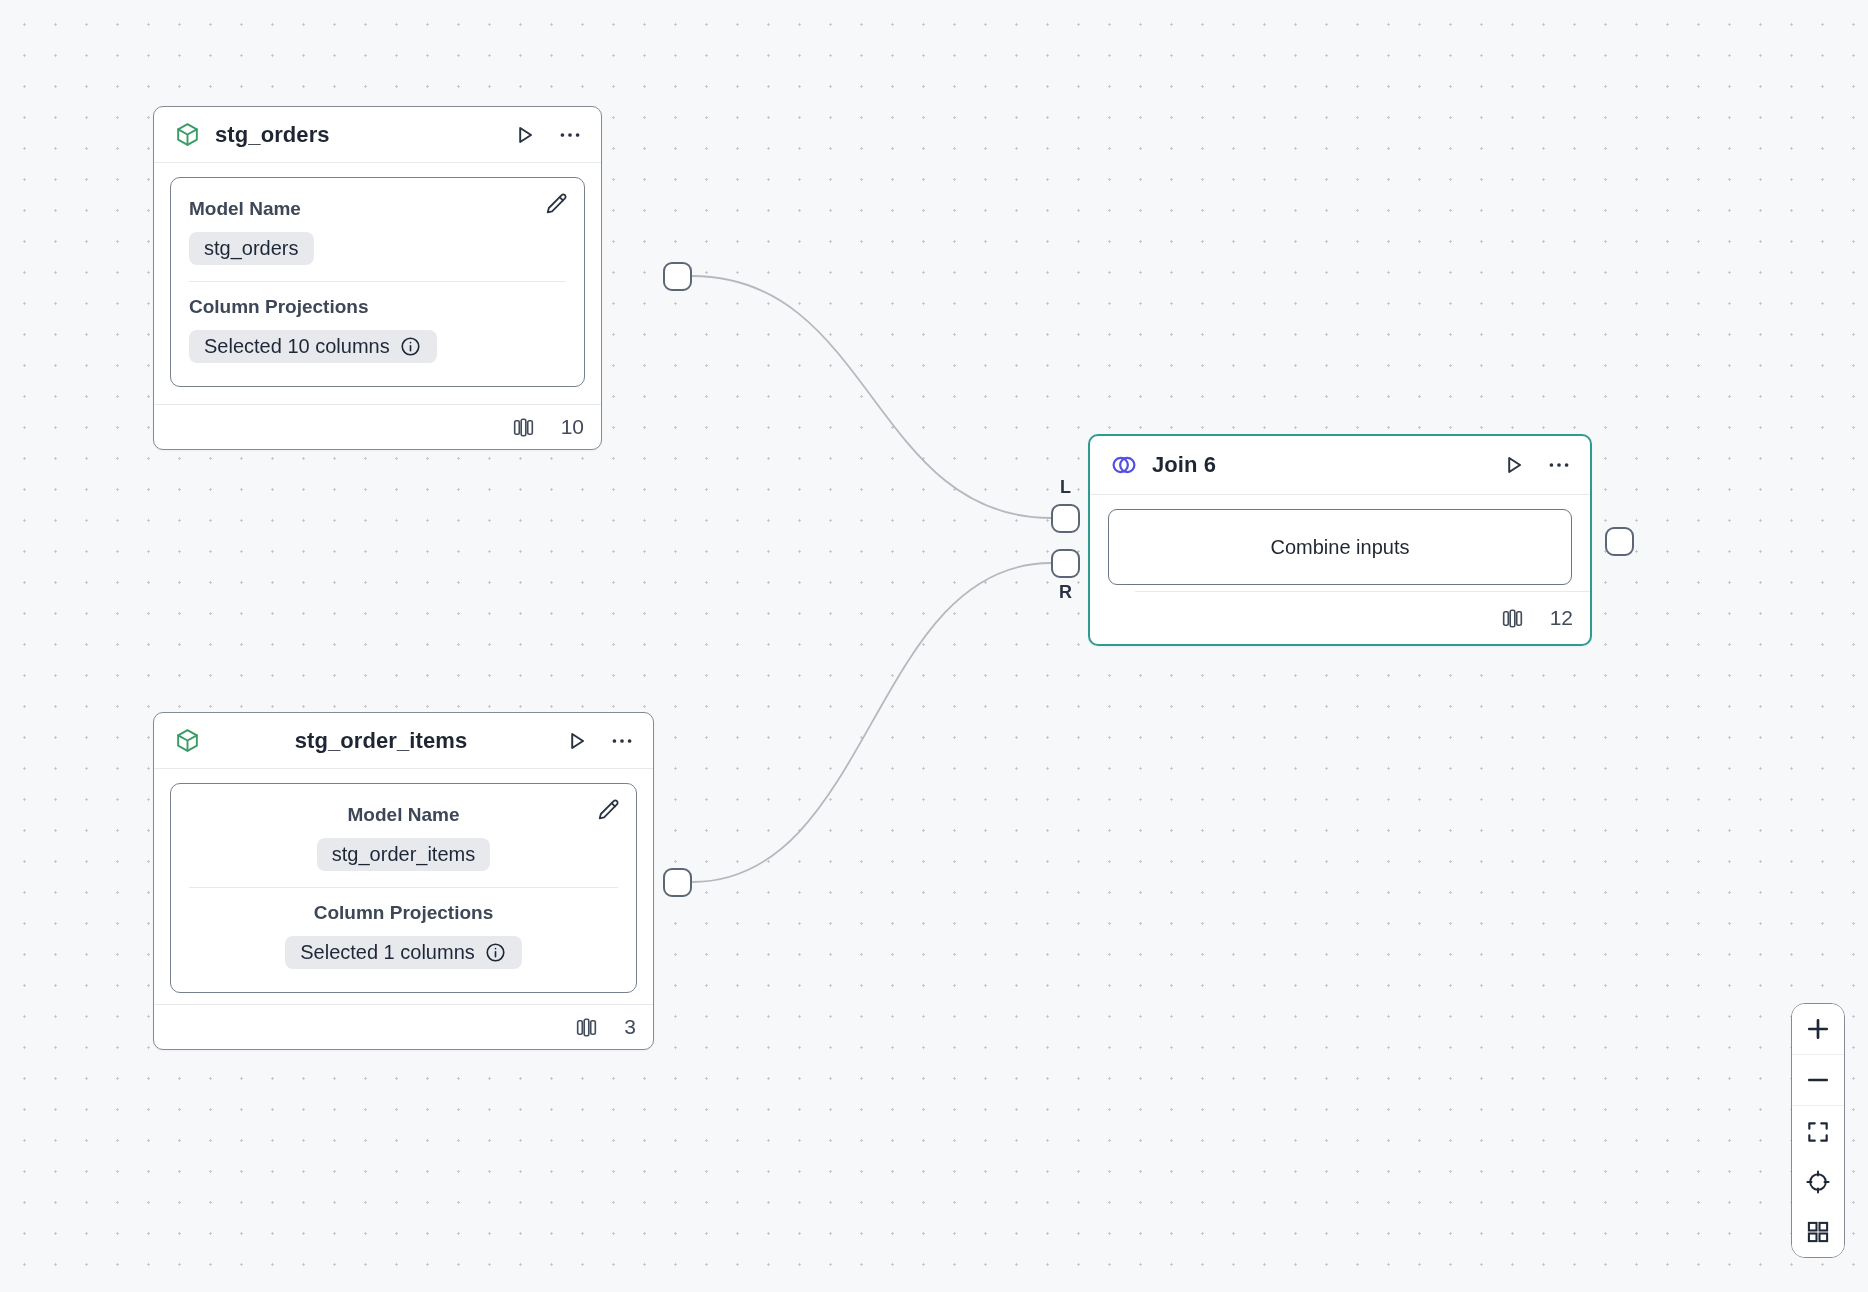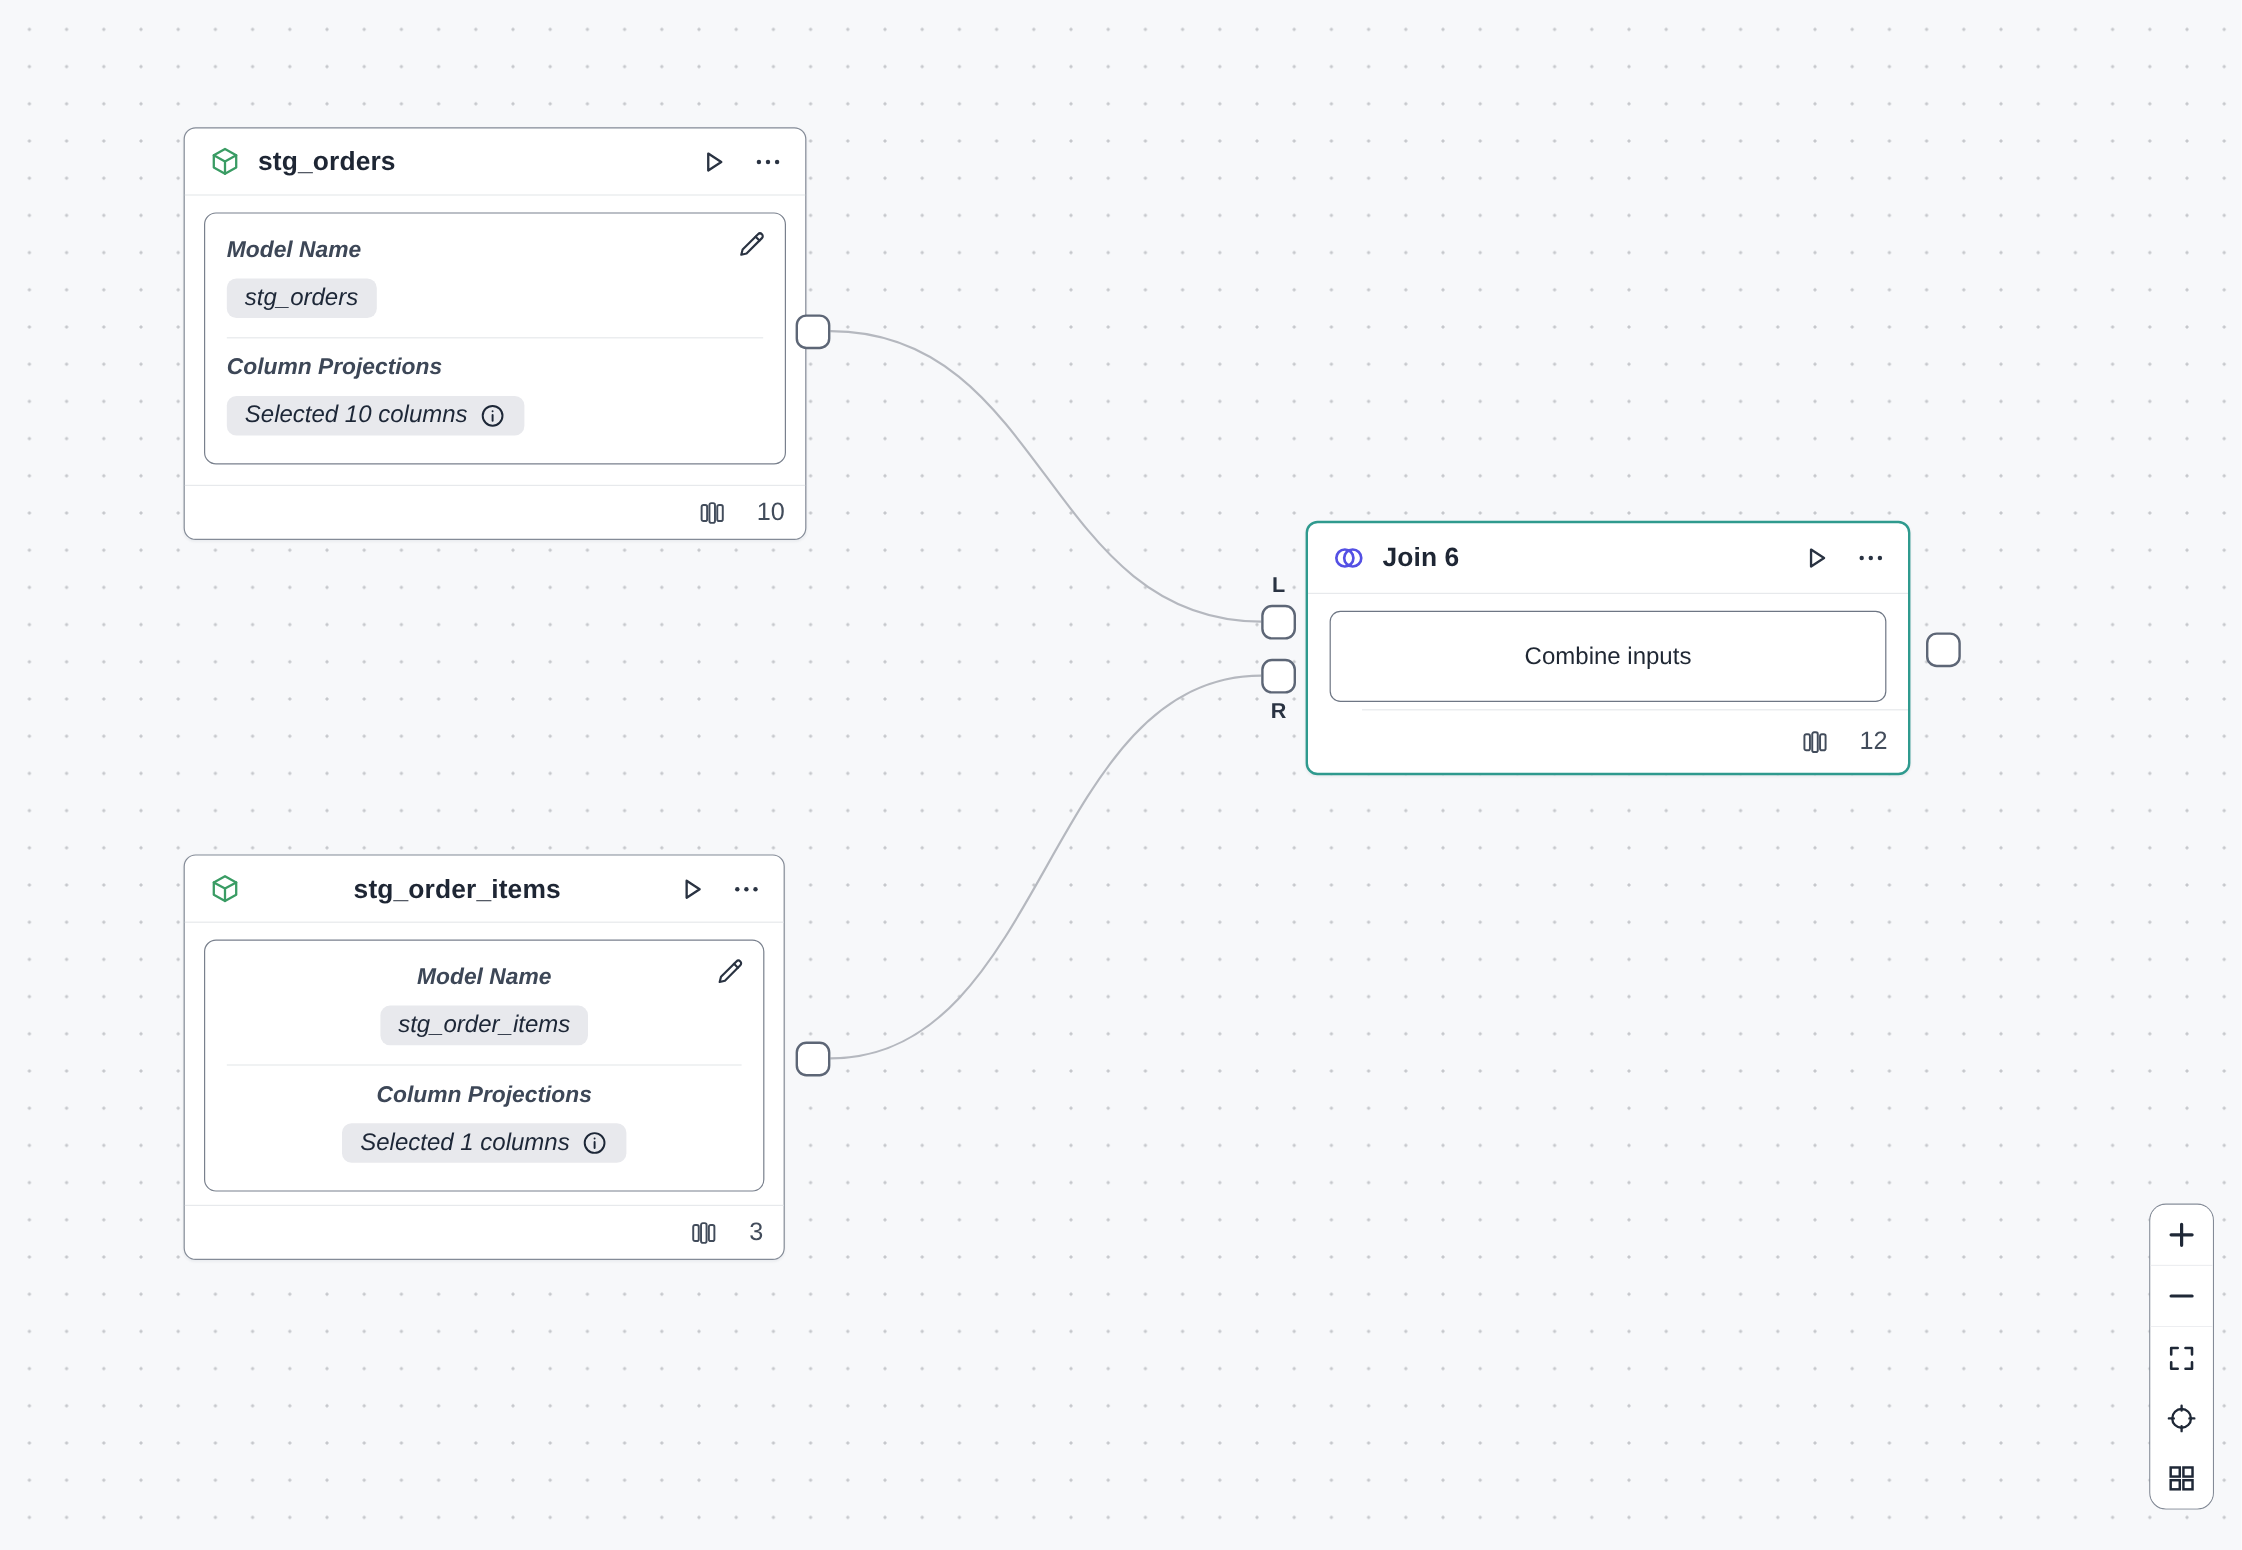--- a/index.html
+++ b/index.html
@@ -35,21 +35,21 @@
   .node.selected .node-header{flex:0 0 59px;}
   .node-title{flex:1;font-size:22px;font-weight:600;color:var(--text-dark);letter-spacing:.1px;}
   .icon{display:inline-flex;align-items:center;justify-content:center;flex:0 0 auto;}
   .icon svg{display:block;}
   .hbtn{display:inline-flex;align-items:center;justify-content:center;width:30px;height:30px;color:#2a3342;cursor:pointer;border-radius:6px;}
   .hbtn + .hbtn{margin-left:2px;}
 
   .node-body{padding:14px 16px 0;}
   .inner-card{
     position:relative;border:1.5px solid var(--inner-border);border-radius:10px;
-    padding:14px 18px 16px;height:210px;background:#fff;font-style:italic;
+    padding:14px 18px 16px;height:210px;background:#fff;
   }
   .field-label{font-size:19px;font-weight:700;color:var(--label);margin:6px 0 12px;}
   .chip{
     display:inline-flex;align-items:center;gap:9px;background:var(--chip-bg);
     border-radius:8px;padding:5px 15px;font-size:20px;color:#1d2737;
   }
   .card-divider{border:none;border-top:1px solid var(--divider);margin:16px 0 14px;}
   .edit-btn{position:absolute;top:12px;right:14px;color:#2a3342;cursor:pointer;}
 
   .node-footer{
@@ -87,21 +87,21 @@
 </head>
 <body>
 
 <div id="canvas">
 
   <svg id="edges" width="1868" height="1292">
     <path d="M 692 276 C 872 276, 872 518, 1051 518" fill="none" stroke="#b5b8bf" stroke-width="1.8"></path>
     <path d="M 692 882 C 872 882, 872 563, 1051 563" fill="none" stroke="#b5b8bf" stroke-width="1.8"></path>
   </svg>
 
-  <div class="node" style="left:153px;top:106px;width:519px;height:344px;">
+  <div class="node" style="left:153px;top:106px;width:449px;height:344px;">
     <div class="node-header">
       <span class="icon" style="color:var(--green);">
         <svg width="27" height="27" viewBox="0 0 24 24" fill="none" stroke="currentColor" stroke-width="1.7" stroke-linejoin="round" stroke-linecap="round">
           <path d="M12 2.8 L20.3 7.4 V16.6 L12 21.2 L3.7 16.6 V7.4 Z"></path>
           <path d="M12 12 L3.7 7.4 M12 12 L20.3 7.4 M12 12 V21.2"></path>
         </svg>
       </span>
       <span class="node-title">stg_orders</span>
       <span class="hbtn">
         <svg width="26" height="26" viewBox="0 0 24 24" fill="none" stroke="currentColor" stroke-width="1.8" stroke-linejoin="round">

